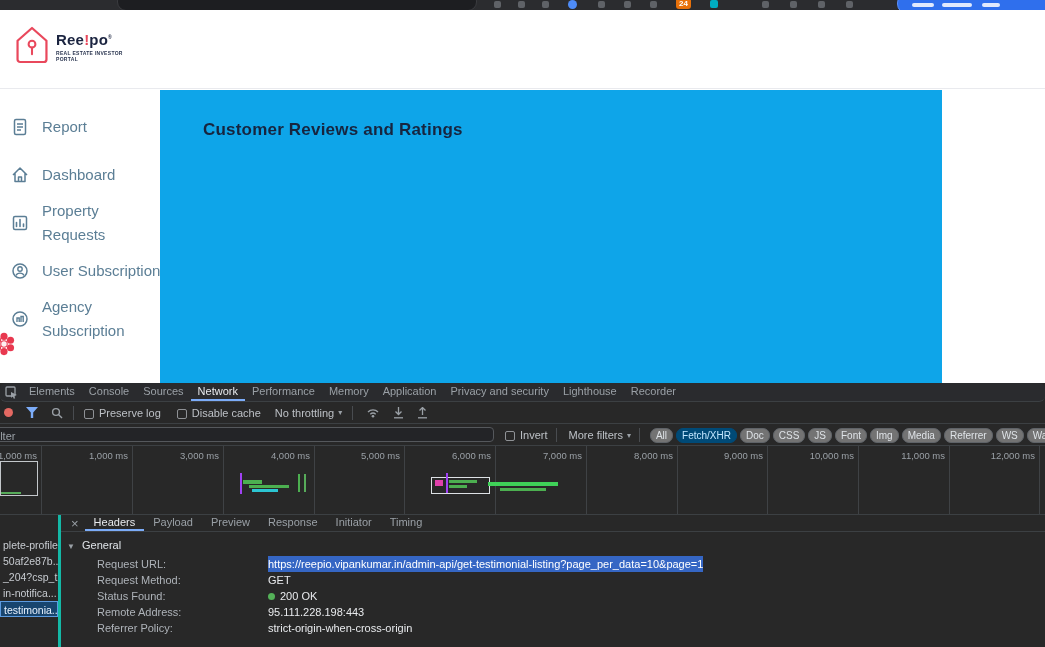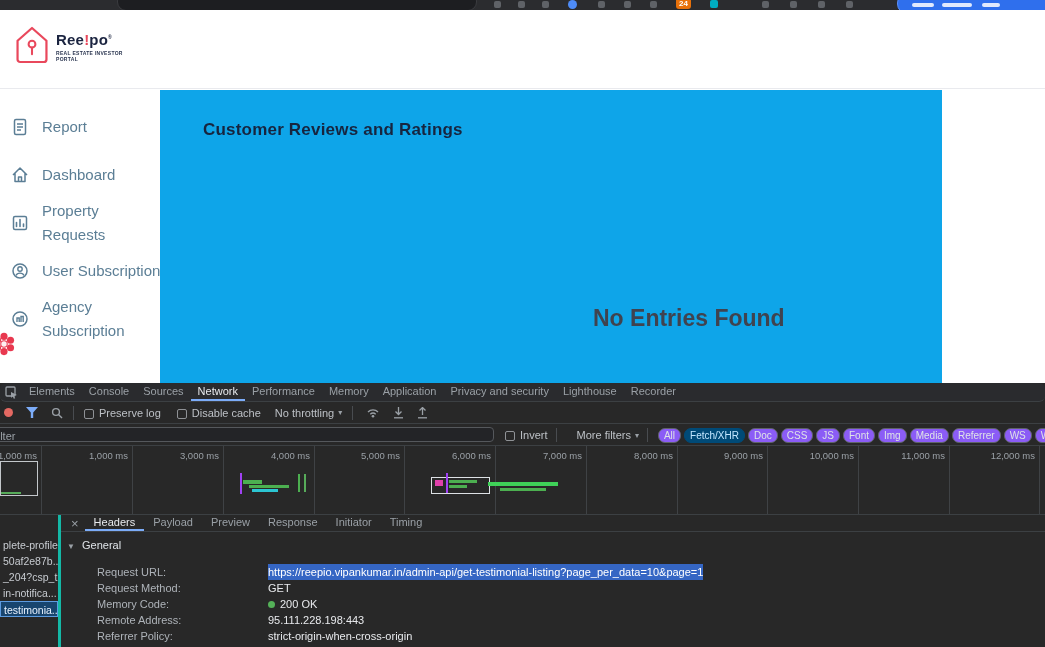--- a/index.html
+++ b/index.html
@@ -64,21 +64,21 @@
   .caret{font-size:8px;color:#9aa0a6;}
 
   .dt-filterrow{position:relative;height:22px;border-bottom:1px solid #3c4043;box-sizing:border-box;overflow:hidden;}
   .filter-box{position:absolute;left:-18px;top:3px;width:512px;height:15px;border:1px solid #55585c;
               border-radius:4px;background:#232427;box-sizing:border-box;}
   .filter-box input{position:absolute;left:6px;top:0;width:480px;height:13px;background:transparent;border:none;
               outline:none;color:#bdc1c6;font-size:11px;font-family:"Liberation Sans",sans-serif;}
   .filter-box input::placeholder{color:#9aa0a6;}
   .filter-right{position:absolute;left:505px;top:0;height:22px;display:flex;align-items:center;gap:6px;white-space:nowrap;}
   .chips{display:flex;gap:3px;margin-left:4px;}
-  .chip{font-size:10px;padding:1px 5px;border:1px solid #5f6368;border-radius:7px;background:#8b5cf6;
+  .chip{font-size:10px;padding:1px 5px;border:1px solid #5f6368;border-radius:7px;background:#737373;
         color:#dfe3e7;cursor:pointer;white-space:nowrap;}
   .chip.active{background:#004a77;border-color:#004a77;color:#c2e7ff;}
 
   .dt-waterfall{position:relative;height:69px;border-bottom:1px solid #3c4043;box-sizing:border-box;cursor:crosshair;}
   .wf-tick{position:absolute;top:4px;width:60px;text-align:right;font-size:9.5px;color:#9aa0a6;}
   .wf-line{position:absolute;top:0;bottom:0;width:1px;background:#3f4245;}
   .wf-bar{position:absolute;}
 
   .dt-bottom{height:132px;display:flex;}
   .req-list{width:61px;border-right:3px solid #14b8a6;box-sizing:border-box;padding-top:22px;overflow:hidden;}
@@ -191,21 +191,20 @@
       <circle cx="18" cy="15.5" r="3.3" fill="#e8384f"></circle>
       <circle cx="12" cy="19" r="3.3" fill="#e8384f"></circle>
       <circle cx="6" cy="15.5" r="3.3" fill="#e8384f"></circle>
       <circle cx="6" cy="8.5" r="3.3" fill="#e8384f"></circle>
       <circle cx="12" cy="12" r="3" fill="#ffeef1" stroke="#e8384f" stroke-width="1"></circle>
     </svg>
   </div>
 
   <div class="main">
     <div class="main-title">Customer Reviews and Ratings</div>
-    <div class="empty-state">No Entries Found</div>
   </div>
 
   <div class="devtools">
 
     <div class="dt-tabs">
       <span class="dt-tabicon">
         <svg width="13" height="13" viewBox="0 0 13 13">
           <rect x="1" y="1" width="9" height="9" rx="1" fill="none" stroke="#9aa0a6" stroke-width="1.3"></rect>
           <path d="M6 6 L12 9 L9 9.7 L10.2 12.3 L8.8 12.8 L7.7 10.2 L6 12 Z" fill="#9aa0a6"></path>
         </svg>
@@ -272,21 +271,21 @@
     <div class="dt-filterrow">
       <div class="filter-box">
         <input type="text" placeholder="Filter" style="">
       </div>
       <div class="filter-right">
         <span class="cb-group" style="margin-left:0">
           <span class="cb"></span>
           <span>Invert</span>
         </span>
         <span class="sep" style="margin-left:2px"></span>
-        <span class="throttle" style="margin-left:14px">
+        <span class="throttle" style="margin-left:6px">
           <span>More filters</span>
           <span class="caret">▾</span>
         </span>
         <span class="sep" style="margin-left:2px"></span>
         <span class="chips">
           <span class="chip">All</span>
           <span class="chip active">Fetch/XHR</span>
           <span class="chip">Doc</span>
           <span class="chip">CSS</span>
           <span class="chip">JS</span>
@@ -362,30 +361,30 @@
           <span class="detail-tab">Response</span>
           <span class="detail-tab">Initiator</span>
           <span class="detail-tab">Timing</span>
         </div>
 
         <div class="gen-header">
           <span class="tri">▼</span>
           <span>General</span>
         </div>
 
-        <div class="hdr-row" style="margin-top:11px">
+        <div class="hdr-row" style="margin-top:3px">
           <span class="hdr-label">Request URL:</span>
           <span class="hdr-value selected-text">https://reepio.vipankumar.in/admin-api/get-testimonial-listing?page_per_data=10&amp;page=1</span>
         </div>
         <div class="hdr-row">
           <span class="hdr-label">Request Method:</span>
           <span class="hdr-value">GET</span>
         </div>
         <div class="hdr-row">
-          <span class="hdr-label">Memory Code:</span>
+          <span class="hdr-label">Status Found:</span>
           <span class="hdr-value"><span class="status-dot"></span><span>200 OK</span></span>
         </div>
         <div class="hdr-row">
           <span class="hdr-label">Remote Address:</span>
           <span class="hdr-value">95.111.228.198:443</span>
         </div>
         <div class="hdr-row">
           <span class="hdr-label">Referrer Policy:</span>
           <span class="hdr-value">strict-origin-when-cross-origin</span>
         </div>

